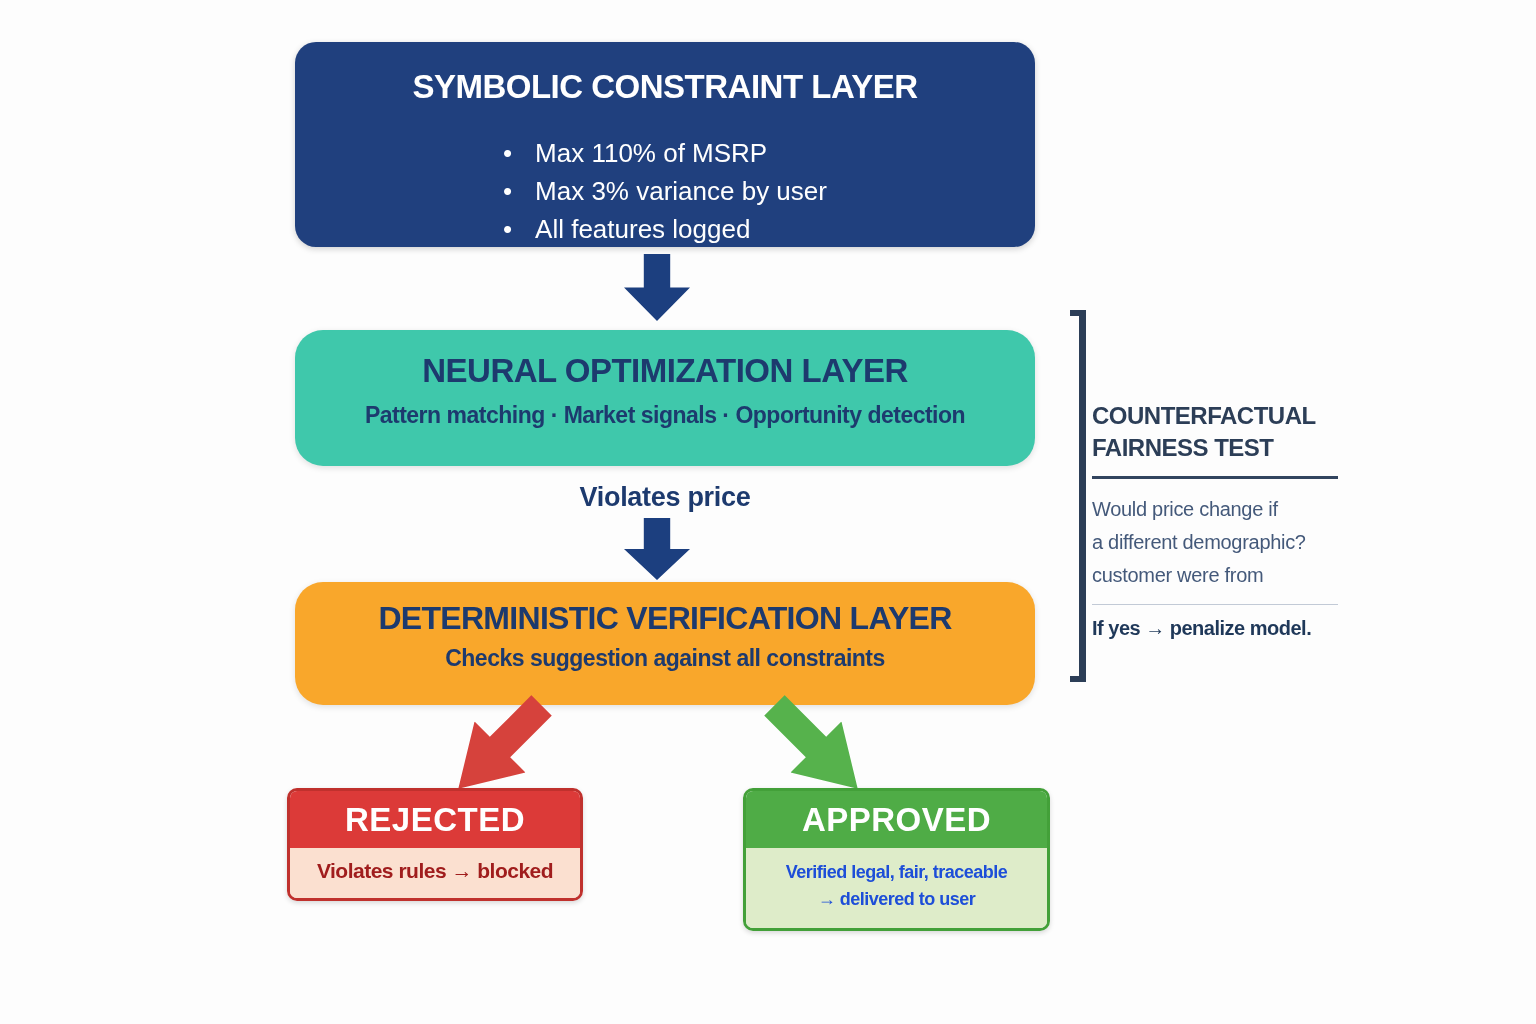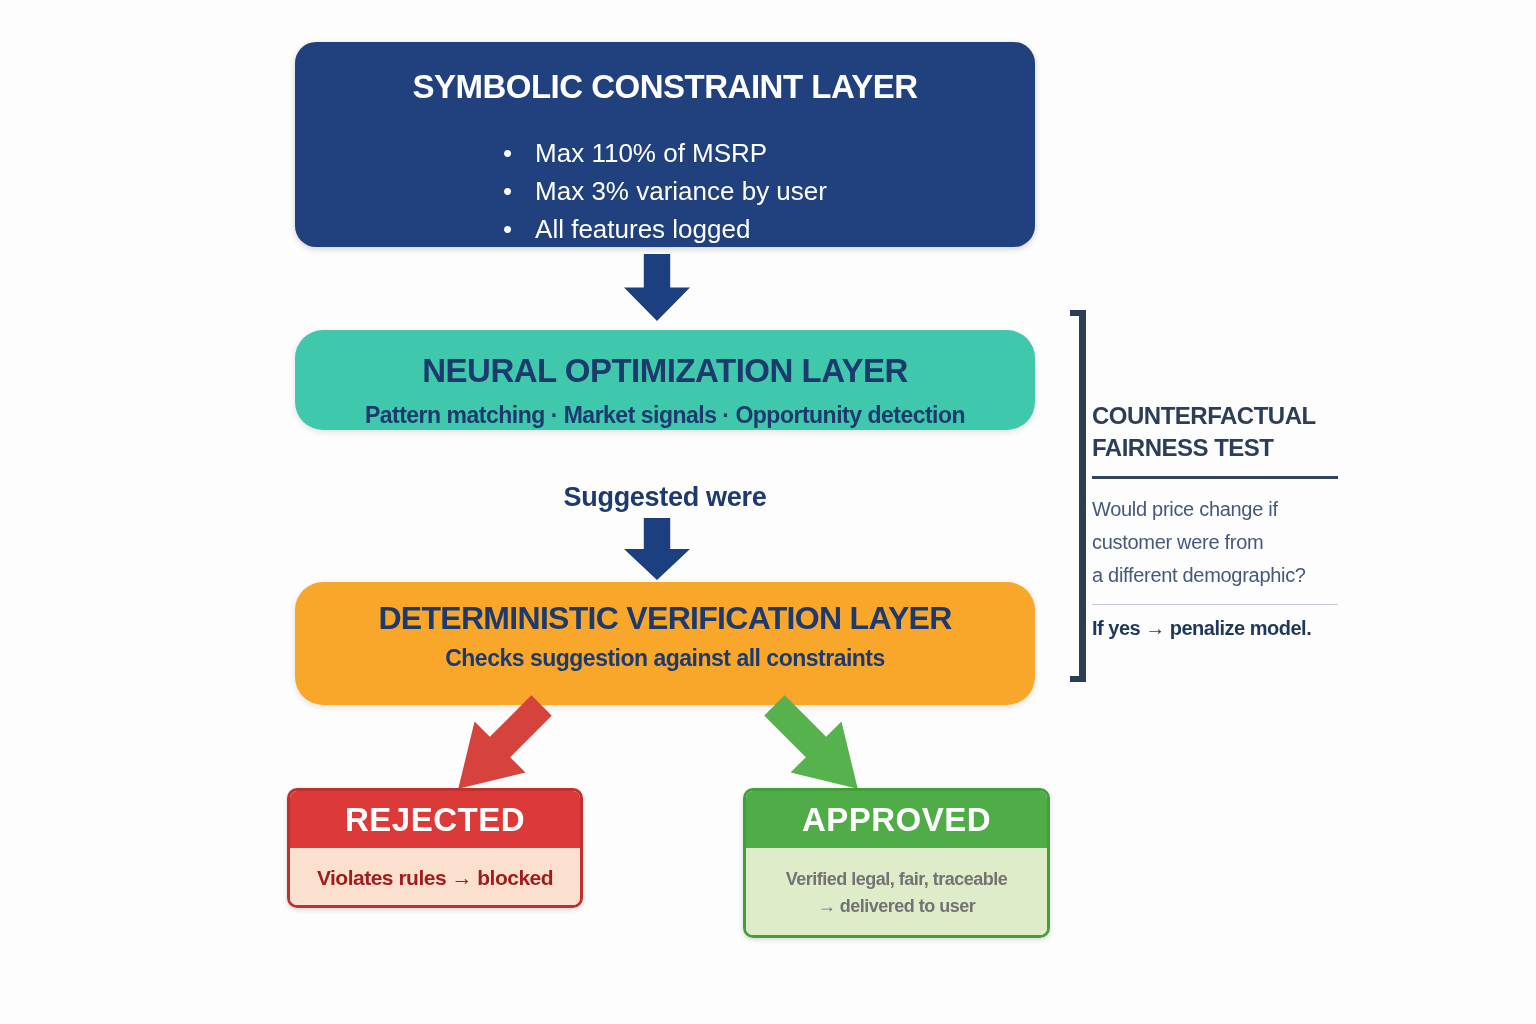--- a/index.html
+++ b/index.html
@@ -7,21 +7,21 @@
     position:relative;width:1536px;height:1024px;background:#fdfdfd;
     font-family:"Liberation Sans", sans-serif;overflow:hidden;
   }
   
   .flow-box{position:absolute;left:295px;width:740px;border-radius:28px;text-align:center;box-sizing:border-box;}
   .box-symbolic{top:42px;height:205px;background:#20407E;border-radius:21px;box-shadow:0 2px 6px rgba(0,0,0,.18);}
   .box-symbolic .box-title{color:#ffffff;font-size:33px;font-weight:bold;letter-spacing:-.5px;margin-top:26px;}
   .bullet-list{display:inline-block;text-align:left;margin-top:28px;}
   .bullet-row{color:#ffffff;font-size:26px;line-height:38px;white-space:nowrap;}
   .bullet-glyph{display:inline-block;width:32px;text-align:left;}
-  .box-neural{top:330px;height:100px;background:#3FC8AB;box-shadow:0 2px 6px rgba(0,0,0,.12);}
+  .box-neural{top:330px;height:136px;background:#3FC8AB;box-shadow:0 2px 6px rgba(0,0,0,.12);}
   .box-neural .box-title{color:#1D3A6E;font-size:33px;font-weight:bold;letter-spacing:-.5px;margin-top:22px;}
   .box-subtitle{color:#1D3A6E;font-size:23px;font-weight:bold;letter-spacing:-.5px;margin-top:12px;white-space:nowrap;}
   .box-deterministic{top:582px;height:123px;background:#F9A72B;box-shadow:0 2px 6px rgba(0,0,0,.12);}
   .box-deterministic .box-title{color:#1D3A6E;font-size:32px;font-weight:bold;letter-spacing:-.7px;margin-top:18px;}
   .box-deterministic .box-subtitle{margin-top:8px;}
   
   .block-arrow{
     position:absolute;background:#1C3F7F;
     clip-path:polygon(30% 0,70% 0,70% 50%,100% 50%,50% 100%,0 50%,30% 50%);
   }
@@ -31,23 +31,23 @@
   .arrow-approved{left:780px;top:688px;width:72px;height:118px;background:#56B24C;transform:rotate(-45deg);}
   .price-label{position:absolute;left:295px;top:482px;width:740px;text-align:center;
     color:#1D3A6E;font-size:27px;font-weight:bold;letter-spacing:-.3px;}
   
   .outcome{position:absolute;border-radius:10px;overflow:hidden;box-sizing:border-box;text-align:center;}
   .outcome-rejected{left:287px;top:788px;width:296px;border:3px solid #C0312D;box-shadow:0 2px 5px rgba(0,0,0,.15);}
   .outcome-approved{left:743px;top:788px;width:307px;border:3px solid #43A039;box-shadow:0 2px 5px rgba(0,0,0,.15);}
   .outcome-header{height:57px;line-height:57px;color:#ffffff;font-size:33px;font-weight:bold;letter-spacing:.5px;}
   .outcome-rejected .outcome-header{background:#DC3A38;}
   .outcome-approved .outcome-header{background:#4FAC46;}
-  .outcome-body{padding:18px 4px 15px 4px;}
+  .outcome-body{padding:11px 4px 15px 4px;}
   .outcome-rejected .outcome-body{background:#FBE0D0;color:#A01D1D;font-size:21px;font-weight:bold;letter-spacing:-.5px;}
-  .outcome-approved .outcome-body{background:#DEECC9;color:#737373;font-size:18px;font-weight:bold;letter-spacing:-.5px;line-height:27px;}
+  .outcome-approved .outcome-body{background:#DEECC9;color:#1d4ed8;font-size:18px;font-weight:bold;letter-spacing:-.5px;line-height:27px;}
   
   .bracket{position:absolute;left:1070px;top:310px;width:16px;height:372px;box-sizing:border-box;
     border-top:6px solid #2C3E57;border-bottom:6px solid #2C3E57;border-right:7px solid #2C3E57;}
   .sidebar{position:absolute;left:1092px;top:400px;width:246px;}
   .sidebar-title{color:#2C3E57;font-size:24px;font-weight:bold;line-height:32px;letter-spacing:-.5px;}
   .sidebar-rule{border:none;border-top:3px solid #32455F;margin:12px 0 14px 0;}
   .sidebar-question{color:#44597A;font-size:20px;line-height:33px;letter-spacing:-.3px;white-space:nowrap;}
   .sidebar-rule-thin{border:none;border-top:1px solid #C2CAD6;margin:12px 0 12px 0;}
   .sidebar-conclusion{color:#1F3859;font-size:20px;font-weight:bold;letter-spacing:-.5px;white-space:nowrap;}
 </style>
@@ -71,21 +71,21 @@
     </div>
   </div>
 
   <div class="block-arrow arrow-1"></div>
 
   <div class="flow-box box-neural">
     <div class="box-title">NEURAL OPTIMIZATION LAYER</div>
     <div class="box-subtitle">Pattern matching · Market signals · Opportunity detection</div>
   </div>
 
-  <div class="price-label">Suggested were</div>
+  <div class="price-label">Violates price</div>
   <div class="block-arrow arrow-2"></div>
 
   <div class="flow-box box-deterministic">
     <div class="box-title">DETERMINISTIC VERIFICATION LAYER</div>
     <div class="box-subtitle">Checks suggestion against all constraints</div>
   </div>
 
   <div class="block-arrow arrow-rejected"></div>
   <div class="block-arrow arrow-approved"></div>
 
@@ -104,20 +104,20 @@
 
   <div class="bracket"></div>
   <div class="sidebar">
     <div class="sidebar-title">
       <div>COUNTERFACTUAL</div>
       <div>FAIRNESS TEST</div>
     </div>
     <hr class="sidebar-rule">
     <div class="sidebar-question">
       <div>Would price change if</div>
+      <div>a different demographic?</div>
       <div>customer were from</div>
-      <div>a different demographic?</div>
     </div>
     <hr class="sidebar-rule-thin">
     <div class="sidebar-conclusion">If yes → penalize model.</div>
   </div>
 
 </div>
 
 </body></html>

